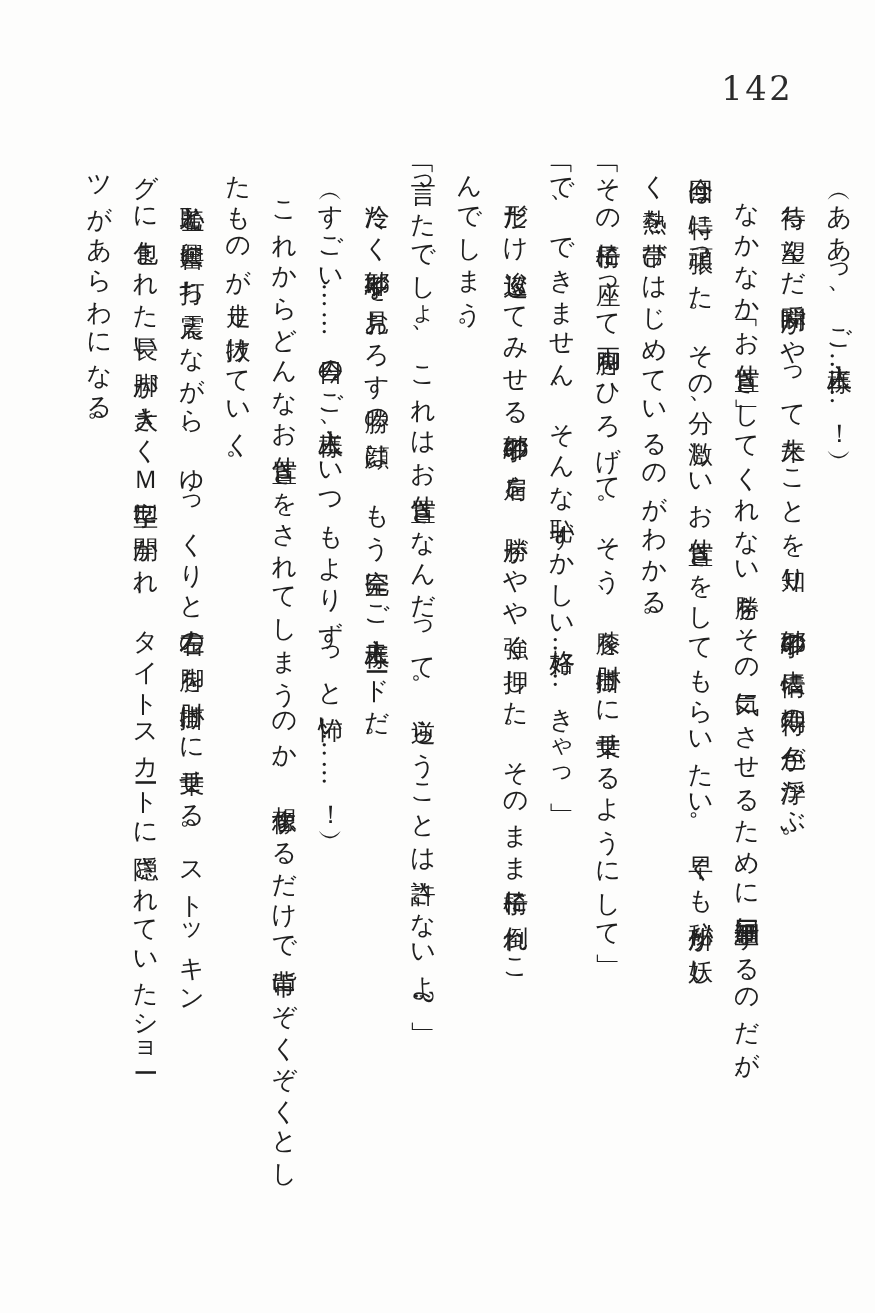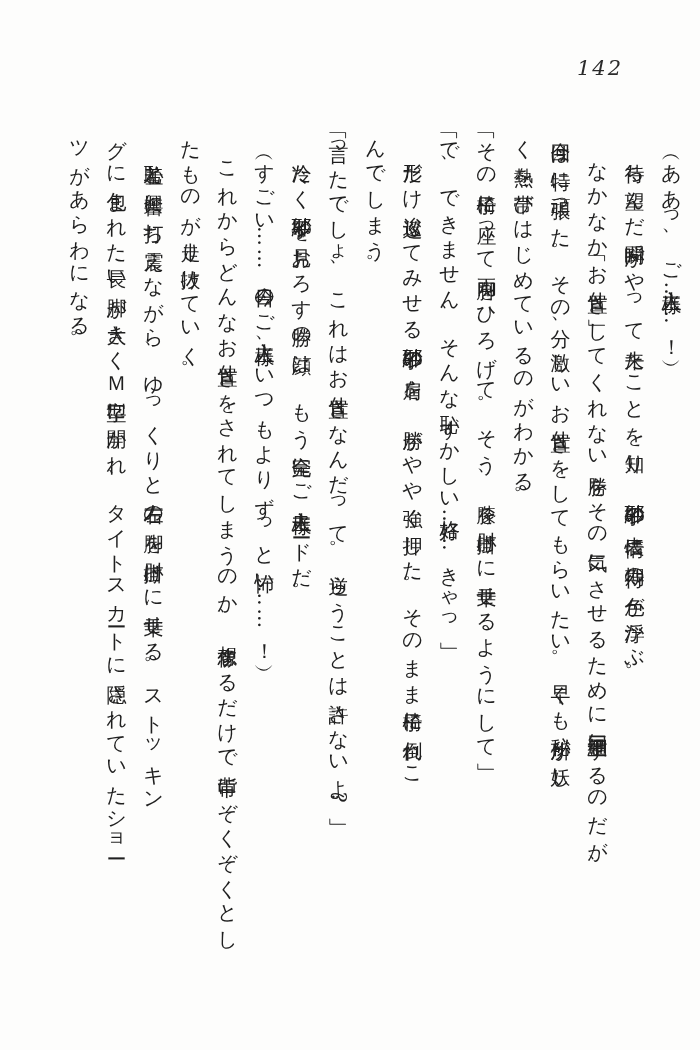--- a/index.html
+++ b/index.html
@@ -13,22 +13,21 @@
     height: 1050px;
     background: #fdfdfc;
     overflow: hidden;
     font-family: "DejaVu Serif", "Liberation Serif", serif;
     color: #1f1f1f;
   }
   .page-number {
     position: absolute;
     top: 56px;
     left: 577px;
-    font-size: 21px;
-    font-style: italic;
+    font-size: 27px;
     letter-spacing: 2px;
     color: #2b2b2b;
   }
   .text-block {
     position: absolute;
     top: 126px;
     right: 10px;
     height: 885px;
     writing-mode: vertical-rl;
     text-orientation: mixed;

